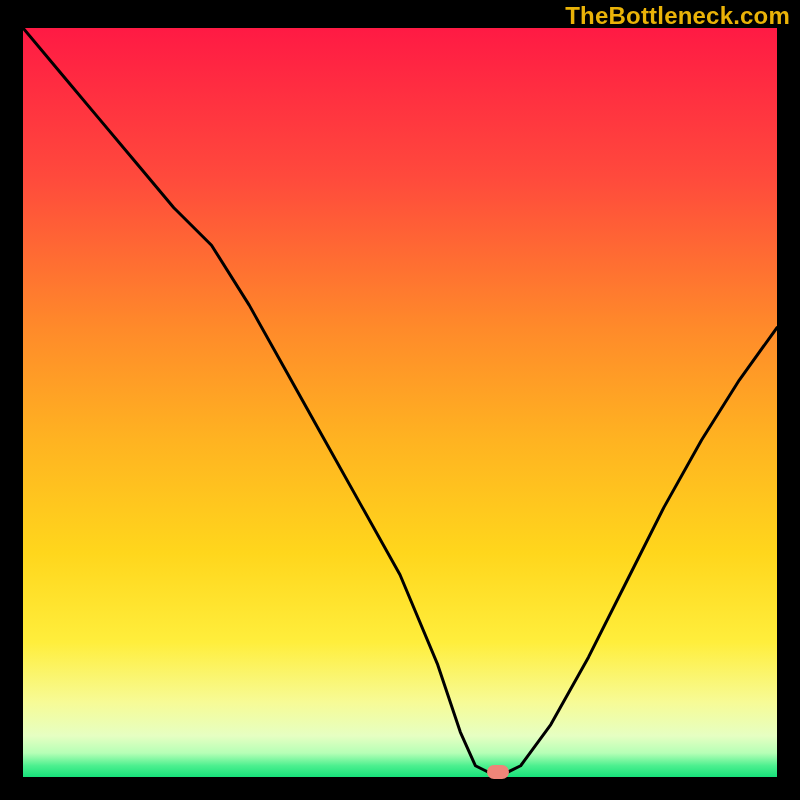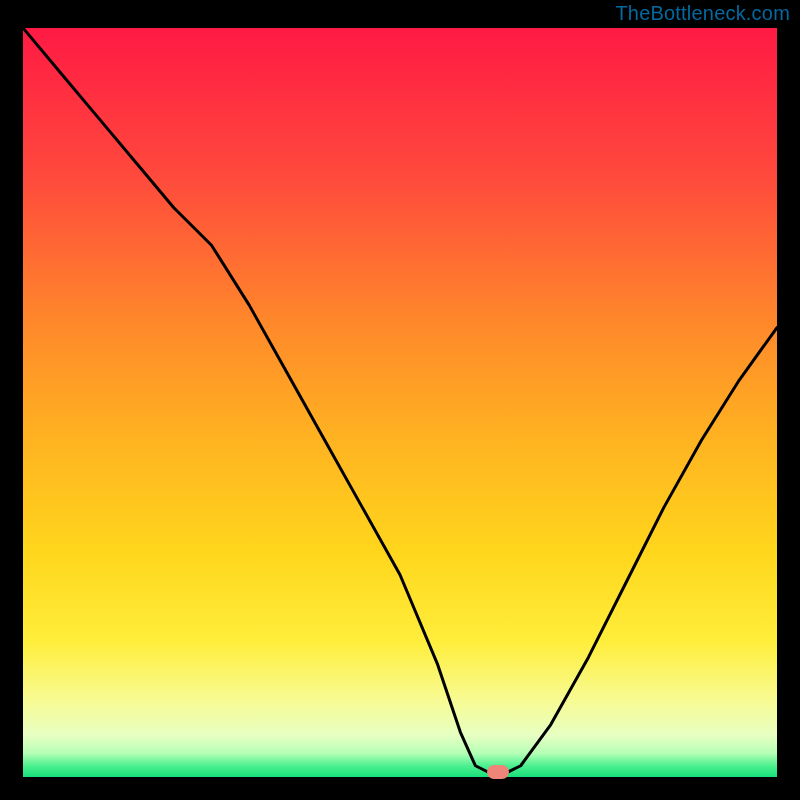--- a/index.html
+++ b/index.html
@@ -14,23 +14,23 @@
   .frame {
     position: relative;
     width: 800px;
     height: 800px;
     background: #000;
   }
   .watermark {
     position: absolute;
     top: 2px;
     right: 10px;
-    color: #0369a1;
-    font-size: 20px;
-    font-weight: 400;
+    color: #eab308;
+    font-size: 24px;
+    font-weight: 700;
     letter-spacing: 0.2px;
     user-select: none;
   }
   .plot {
     position: absolute;
     left: 23px;
     top: 28px;
     width: 754px;
     height: 749px;
   }

